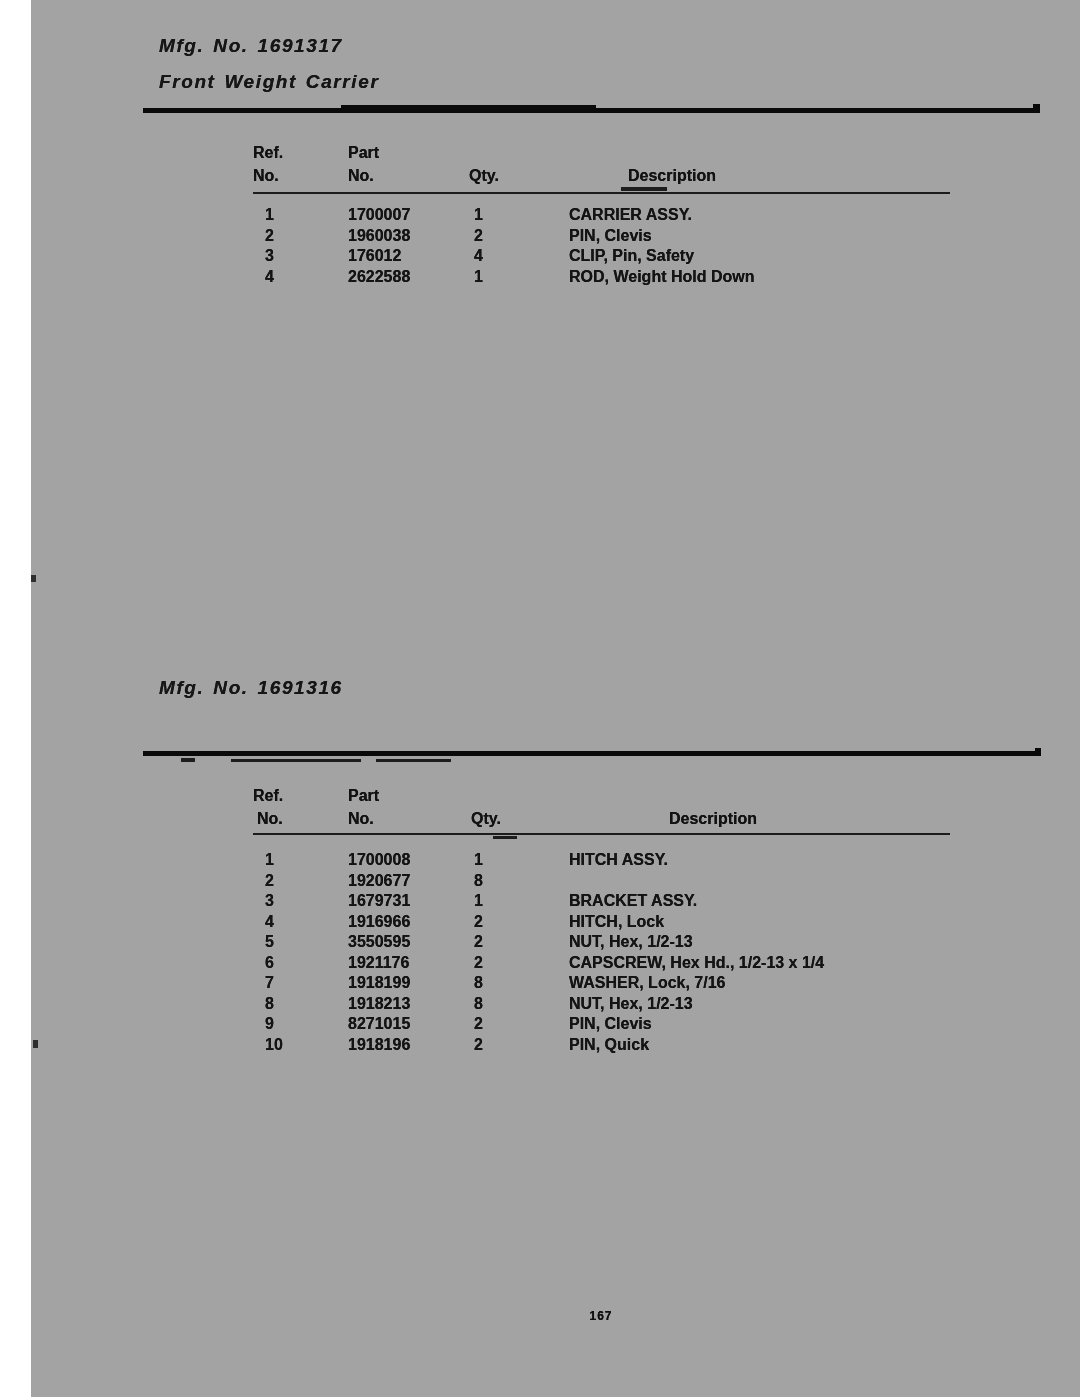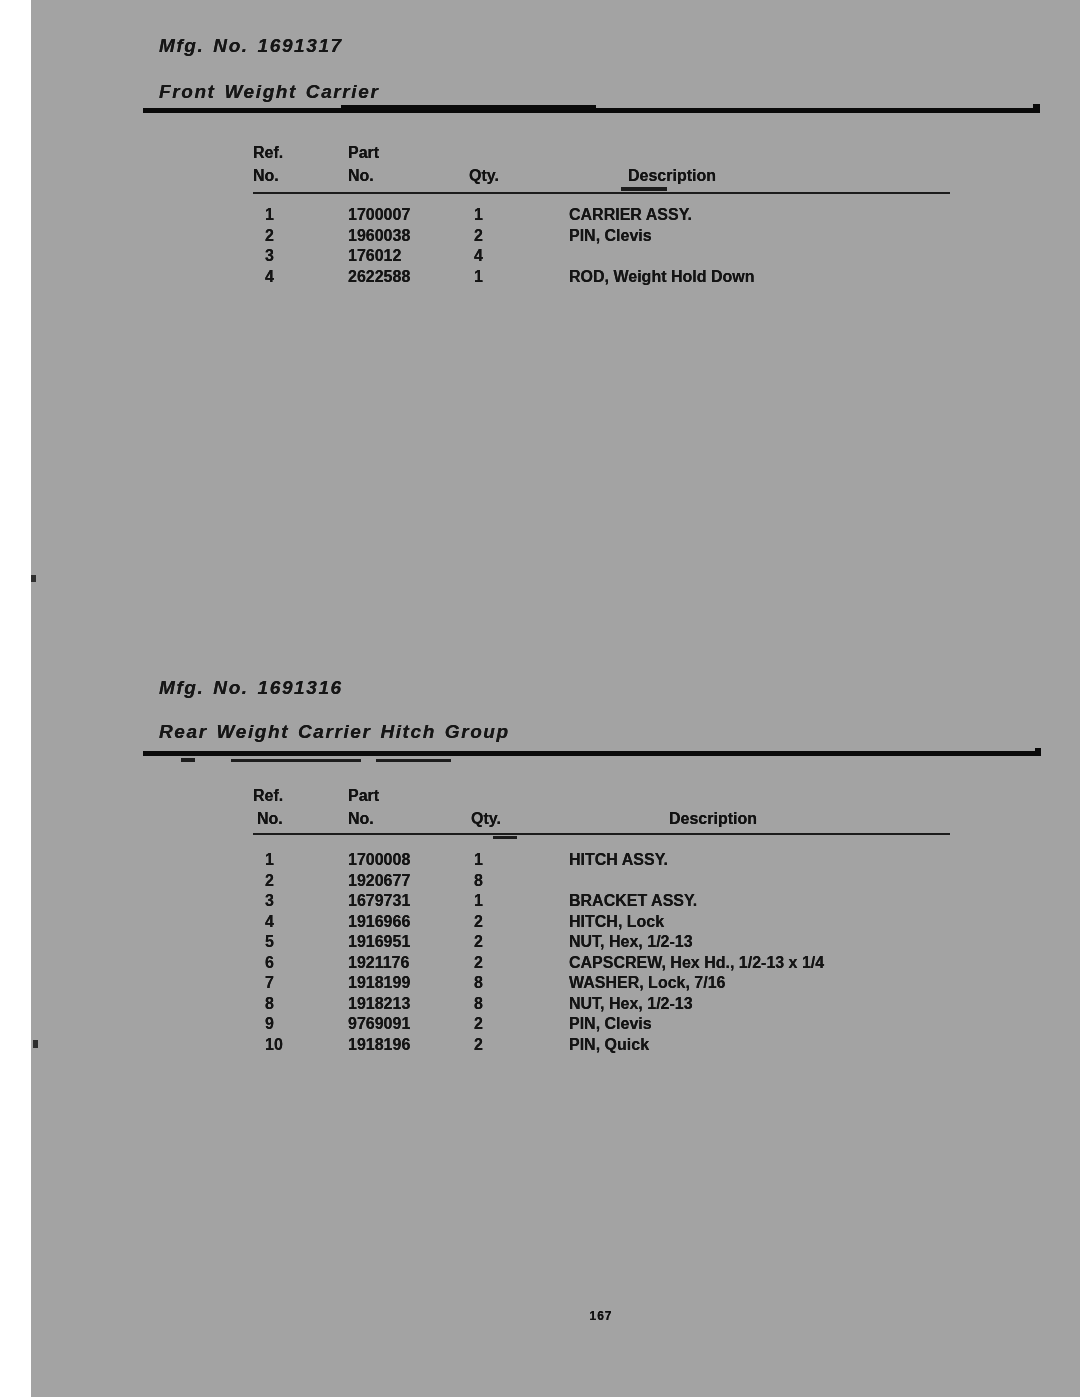--- a/index.html
+++ b/index.html
@@ -40,21 +40,21 @@
   }
   .artifact{position:absolute;background:#1d1d1d;}
   .speck{position:absolute;background:#2e2e2e;}
 </style>
 </head>
 <body>
 
 <div class="page">
 
   <div class="heading" style="top:35px;">Mfg. No. 1691317</div>
-  <div class="heading" style="top:81px;">Front Weight Carrier</div>
+  <div class="heading" style="top:71px;">Front Weight Carrier</div>
   <div class="rule" style="top:108px;"></div>
   <div class="rule-step" style="left:310px;top:105px;width:255px;"></div>
   <div class="rule-tick" style="left:1002px;top:104px;"></div>
 
   <div class="thead-txt" style="left:222px;top:144px;">Ref.</div>
   <div class="thead-txt" style="left:317px;top:144px;">Part</div>
   <div class="thead-txt" style="left:222px;top:167px;">No.</div>
   <div class="thead-txt" style="left:317px;top:167px;">No.</div>
   <div class="thead-txt" style="left:438px;top:167px;">Qty.</div>
   <div class="thead-txt" style="left:597px;top:167px;">Description</div>
@@ -71,34 +71,34 @@
     <div class="trow">
       <span class="c c-ref">2</span>
       <span class="c c-part">1960038</span>
       <span class="c c-qty">2</span>
       <span class="c c-desc">PIN, Clevis</span>
     </div>
     <div class="trow">
       <span class="c c-ref">3</span>
       <span class="c c-part">176012</span>
       <span class="c c-qty">4</span>
+      <span class="c c-desc">CLIP, Pin, Safety</span>
     </div>
     <div class="trow">
       <span class="c c-ref">4</span>
       <span class="c c-part">2622588</span>
       <span class="c c-qty">1</span>
       <span class="c c-desc">ROD, Weight Hold Down</span>
     </div>
   </div>
 
   <div class="speck" style="left:0;top:575px;width:5px;height:7px;"></div>
   <div class="speck" style="left:2px;top:1040px;width:5px;height:8px;"></div>
 
   <div class="heading" style="top:677px;">Mfg. No. 1691316</div>
-  <div class="heading" style="top:721px;">Rear Weight Carrier Hitch Group</div>
   <div class="rule" style="top:751px;"></div>
   <div class="rule-tick" style="left:1004px;top:748px;width:6px;"></div>
   <div class="artifact" style="left:150px;top:758px;width:14px;height:4px;"></div>
   <div class="artifact" style="left:200px;top:759px;width:130px;height:3px;"></div>
   <div class="artifact" style="left:345px;top:759px;width:75px;height:3px;"></div>
 
   <div class="thead-txt" style="left:222px;top:787px;">Ref.</div>
   <div class="thead-txt" style="left:317px;top:787px;">Part</div>
   <div class="thead-txt" style="left:226px;top:810px;">No.</div>
   <div class="thead-txt" style="left:317px;top:810px;">No.</div>
@@ -126,21 +126,21 @@
       <span class="c c-desc">BRACKET ASSY.</span>
     </div>
     <div class="trow">
       <span class="c c-ref">4</span>
       <span class="c c-part">1916966</span>
       <span class="c c-qty">2</span>
       <span class="c c-desc">HITCH, Lock</span>
     </div>
     <div class="trow">
       <span class="c c-ref">5</span>
-      <span class="c c-part">1916951</span>
+      <span class="c c-part">3550595</span>
       <span class="c c-qty">2</span>
       <span class="c c-desc">NUT, Hex, 1/2-13</span>
     </div>
     <div class="trow">
       <span class="c c-ref">6</span>
       <span class="c c-part">1921176</span>
       <span class="c c-qty">2</span>
       <span class="c c-desc">CAPSCREW, Hex Hd., 1/2-13 x 1/4</span>
     </div>
     <div class="trow">
@@ -150,21 +150,21 @@
       <span class="c c-desc">WASHER, Lock, 7/16</span>
     </div>
     <div class="trow">
       <span class="c c-ref">8</span>
       <span class="c c-part">1918213</span>
       <span class="c c-qty">8</span>
       <span class="c c-desc">NUT, Hex, 1/2-13</span>
     </div>
     <div class="trow">
       <span class="c c-ref">9</span>
-      <span class="c c-part">9769091</span>
+      <span class="c c-part">8271015</span>
       <span class="c c-qty">2</span>
       <span class="c c-desc">PIN, Clevis</span>
     </div>
     <div class="trow">
       <span class="c c-ref">10</span>
       <span class="c c-part">1918196</span>
       <span class="c c-qty">2</span>
       <span class="c c-desc">PIN, Quick</span>
     </div>
   </div>

